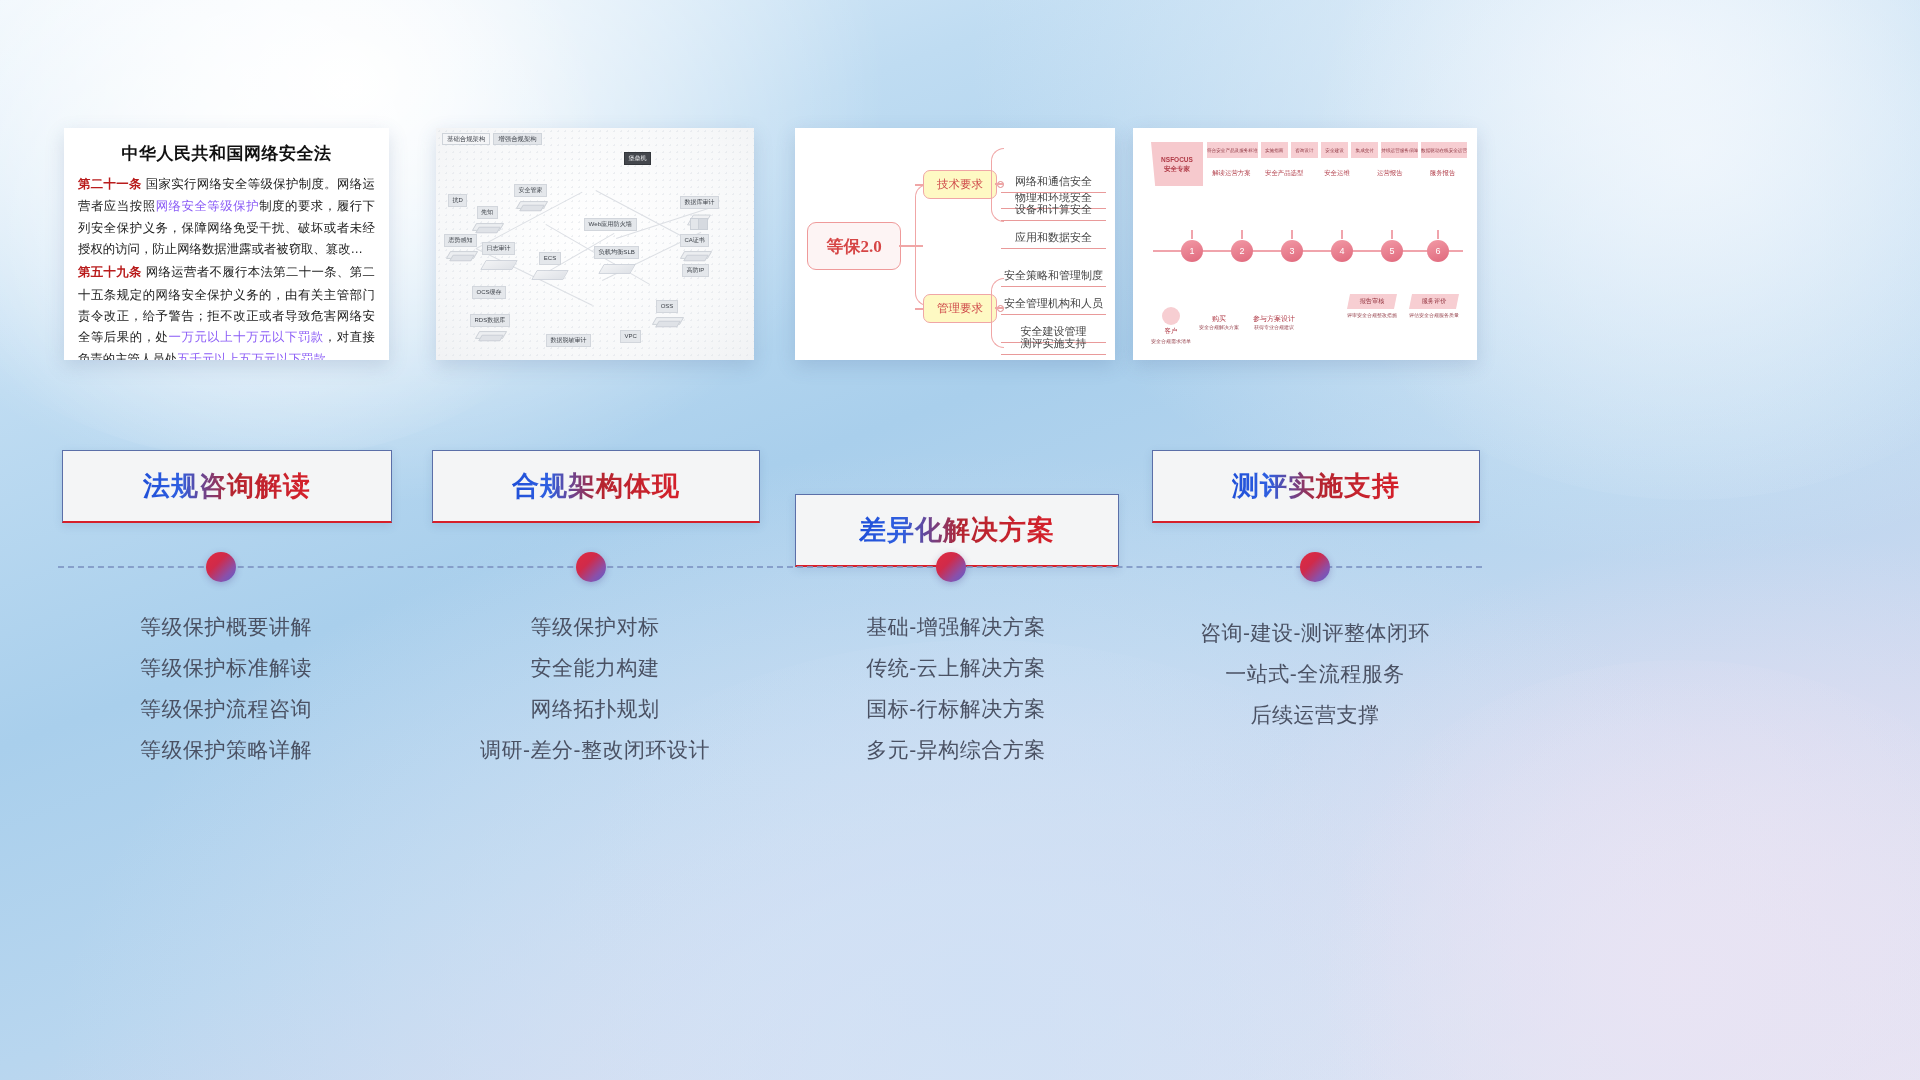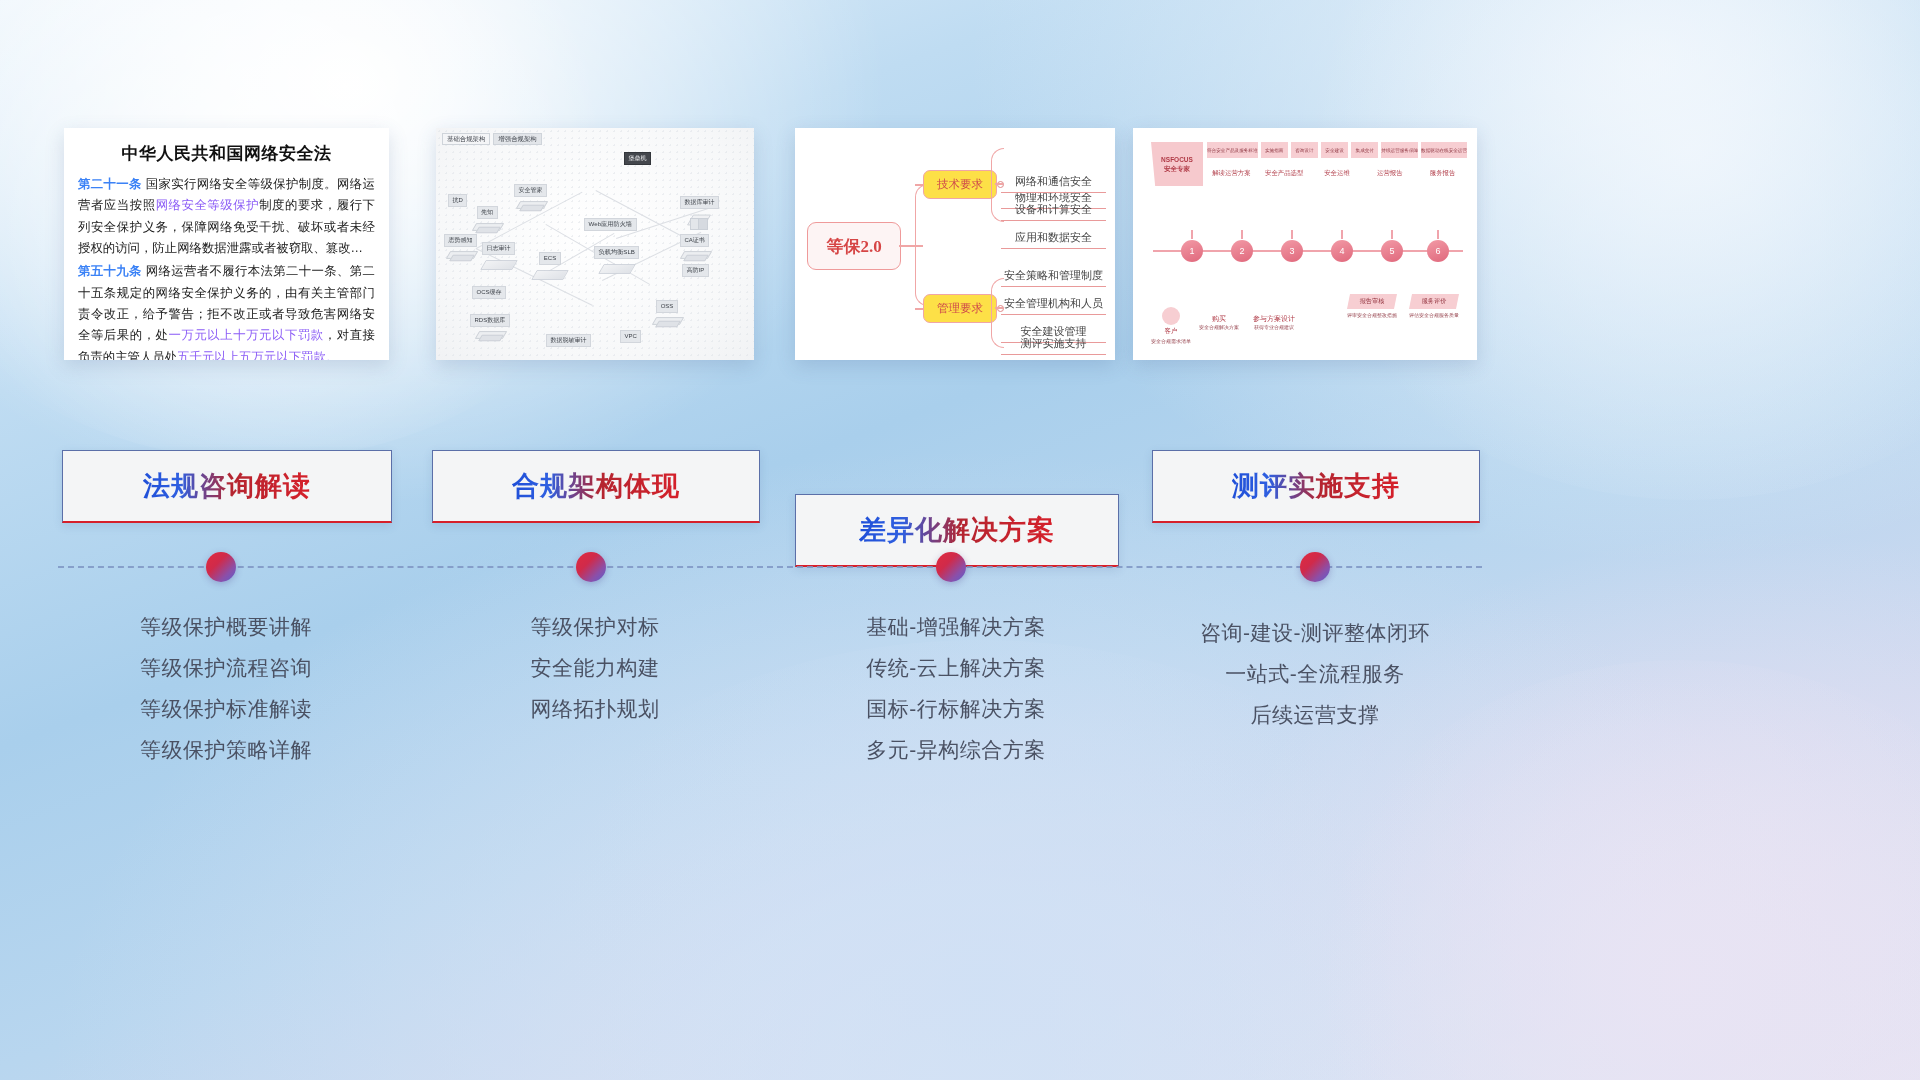--- a/index.html
+++ b/index.html
@@ -26,21 +26,21 @@
         box-shadow:0 6px 18px rgba(60,90,140,.18);overflow:hidden;}
   .card.c1{left:64px;width:325px;}
   .card.c2{left:436px;width:318px;}
   .card.c3{left:795px;width:320px;}
   .card.c4{left:1133px;width:344px;}
 
   
   .law{padding:12px 14px 8px 14px;box-sizing:border-box;height:100%;}
   .law-title{text-align:center;font-weight:bold;font-size:17px;color:#111;margin:2px 0 9px;letter-spacing:.5px;}
   .law-p{font-size:12.4px;line-height:1.72;color:#1a1a1a;text-align:justify;margin:0 0 2px;}
-  .law-p b{font-weight:bold;color:#3b82f6;}
+  .law-p b{font-weight:bold;color:#b91c1c;font-family:Liberation Mono, monospace;}
   .law-p .r{color:#8b5cf6;}
 
   
   .arch{position:relative;width:100%;height:100%;
         background:
           radial-gradient(ellipse at 50% 45%, #ffffff 0%, #f7f8f9 70%, #f1f2f4 100%);}
   .arch-dots{position:absolute;inset:0;
      background-image:radial-gradient(#dfe3e8 1px, transparent 1px);
      background-size:7px 7px;opacity:.55;}
   .arch-tabs{position:absolute;left:6px;top:5px;display:flex;gap:3px;z-index:5;}
@@ -64,21 +64,21 @@
   .box3d .top{left:0;top:0;width:16px;height:16px;background:#f0f1f3;border:1px solid #cbd0d7;transform:skewX(-30deg) scaleY(.58);}
   .box3d .fr{left:0;top:7px;width:8px;height:10px;background:#e3e6ea;border:1px solid #cbd0d7;}
   .box3d .sd{left:8px;top:7px;width:8px;height:10px;background:#d6dae0;border:1px solid #cbd0d7;}
 
   
   .mind{position:relative;width:100%;height:100%;background:#fff;}
   .mm-root{position:absolute;left:12px;top:94px;width:92px;height:46px;
      border:1.6px solid #ef9a9a;border-radius:9px;background:#fdf4f4;
      display:flex;align-items:center;justify-content:center;
      font-family:"Liberation Serif","DejaVu Serif",serif;font-size:17px;color:#d64545;font-weight:bold;}
-  .mm-mid{position:absolute;width:72px;height:27px;border:1.4px solid #f0a6a6;border-radius:7px;background:#fde047;
+  .mm-mid{position:absolute;width:72px;height:27px;border:1.4px solid #f0a6a6;border-radius:7px;background:#fef9c3;
      display:flex;align-items:center;justify-content:center;
      font-family:"Liberation Serif","DejaVu Serif",serif;font-size:11.5px;color:#cf4a4a;}
   .mm-mid.m1{left:128px;top:42px;}
   .mm-mid.m2{left:128px;top:166px;}
   .mm-leaf{position:absolute;left:206px;height:22px;width:105px;
      border-bottom:1.6px solid #e99a9a;
      display:flex;align-items:center;justify-content:center;
      font-family:"Liberation Serif","DejaVu Serif",serif;font-size:11px;color:#444;white-space:nowrap;}
   .mm-brace{position:absolute;border:1.5px solid #f0a6a6;border-right:none;border-radius:14px 0 0 14px;width:12px;}
   .mm-conn{position:absolute;height:1.5px;background:#f0a6a6;}
@@ -358,28 +358,29 @@
 </div>
 
 <div class="tl-line"></div>
 <div class="tl-dot d1"></div>
 <div class="tl-dot d2"></div>
 <div class="tl-dot d3"></div>
 <div class="tl-dot d4"></div>
 
 <div class="list l1">
   <div>等级保护概要讲解</div>
+  <div>等级保护标准解读</div>
   <div>等级保护流程咨询</div>
-  <div>等级保护标准解读</div>
   <div>等级保护策略详解</div>
 </div>
 <div class="list l2">
   <div>等级保护对标</div>
   <div>安全能力构建</div>
   <div>网络拓扑规划</div>
+  <div>调研-差分-整改闭环设计</div>
 </div>
 <div class="list l3">
   <div>基础-增强解决方案</div>
   <div>传统-云上解决方案</div>
   <div>国标-行标解决方案</div>
   <div>多元-异构综合方案</div>
 </div>
 <div class="list l4">
   <div>咨询-建设-测评整体闭环</div>
   <div>一站式-全流程服务</div>

